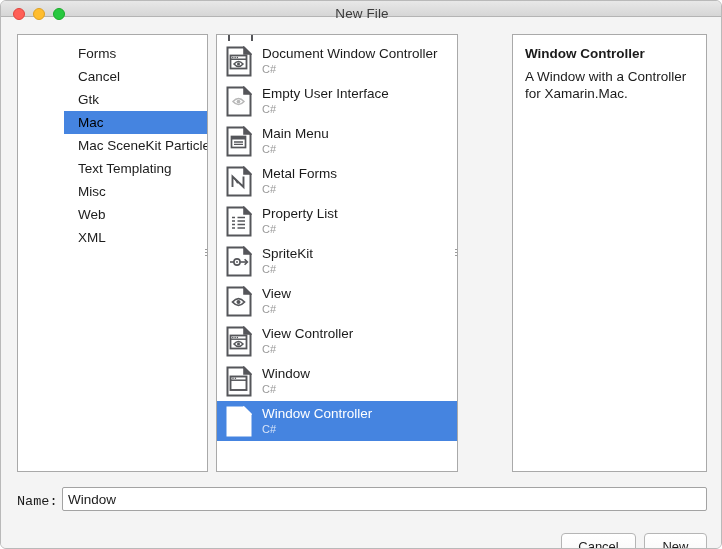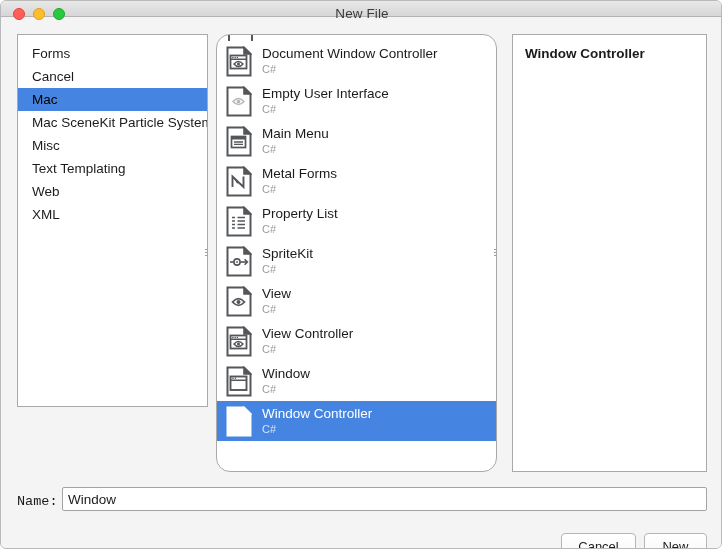--- a/index.html
+++ b/index.html
@@ -66,22 +66,22 @@
   }
 
   
   .panel {
     position: absolute;
     background: #ffffff;
     border: 1px solid #a9a9a9;
     box-sizing: border-box;
     overflow: hidden;
   }
-  #cat-panel   { left: 16px;  top: 8px; width: 191px; height: 373px; }
-  #tmpl-panel  { left: 215px; top: 8px; width: 281px; height: 438px; border-radius: 14px; }
+  #cat-panel   { left: 16px;  top: 8px; width: 191px; height: 438px; padding-left: 46px; }
+  #tmpl-panel  { left: 215px; top: 8px; width: 242px; height: 438px; }
   #desc-panel  { left: 511px; top: 8px; width: 195px; height: 438px; }
 
   
   .cat-item {
     position: relative;
     height: 23px;
     line-height: 23px;
     padding-left: 14px;
     font-size: 13.5px;
     color: #1c1c1c;
@@ -239,24 +239,25 @@
     <div class="traffic" id="tl-zoom"></div>
     <div id="title-text">New File</div>
   </div>
 
   <div id="content">
 
     <div class="panel" id="cat-panel">
       <div id="cat-list">
           <div class="cat-item"><span>Forms</span></div>
           <div class="cat-item"><span>Cancel</span></div>
+          <div class="cat-item"><span>Gtk</span></div>
           <div class="cat-item selected"><span>Mac</span></div>
           <div class="cat-item"><span>Mac SceneKit Particle Systems</span></div>
+          <div class="cat-item"><span>Text Templating</span></div>
           <div class="cat-item"><span>Misc</span></div>
-          <div class="cat-item"><span>Text Templating</span></div>
           <div class="cat-item"><span>Web</span></div>
           <div class="cat-item"><span>XML</span></div>
         </div>
       <div class="grip">
           <i></i>
           <i></i>
           <i></i>
         </div>
     </div>
 
@@ -439,20 +440,21 @@
       <div class="grip">
           <i></i>
           <i></i>
           <i></i>
         </div>
     </div>
 
     <div class="panel" id="desc-panel">
       <div id="desc-inner">
         <div id="desc-title">Window Controller</div>
+        <div id="desc-body">A Window with a Controller for Xamarin.Mac.</div>
       </div>
     </div>
 
     <div id="name-label">Name:</div>
     <input id="name-input" type="text" value="Window" style="">
 
     <button class="btn" id="btn-cancel">Cancel</button>
     <button class="btn" id="btn-new">New</button>
 
   </div>

